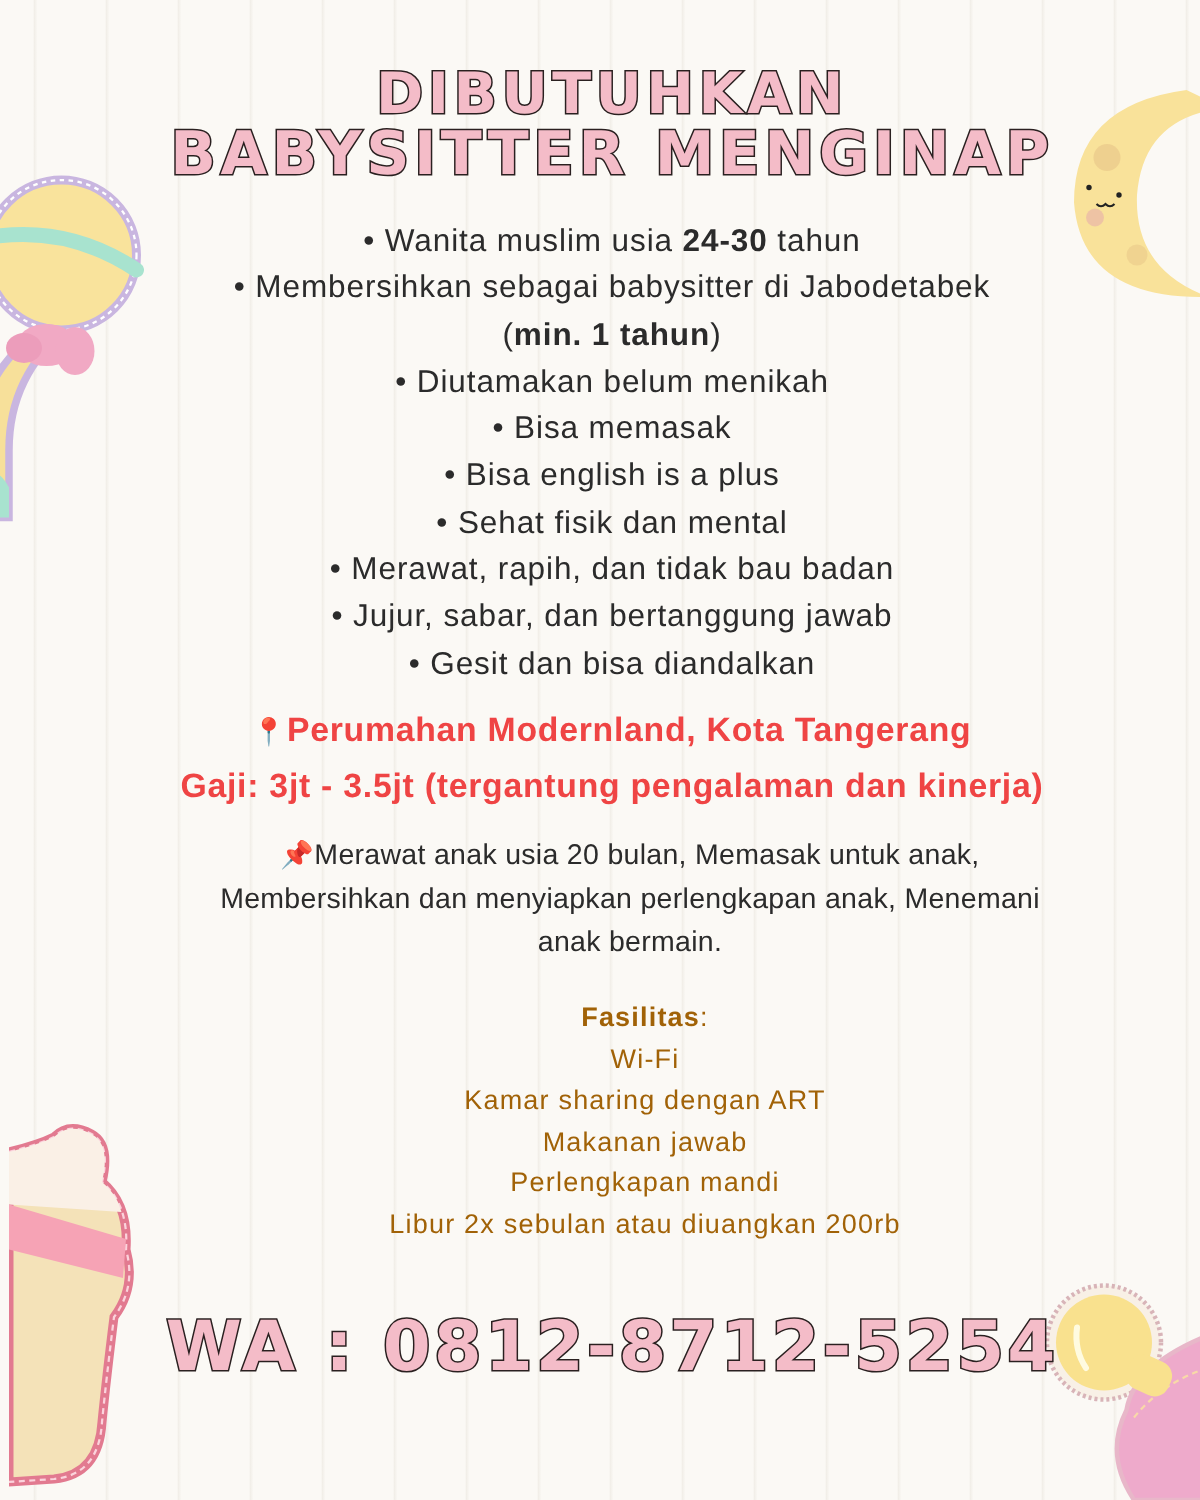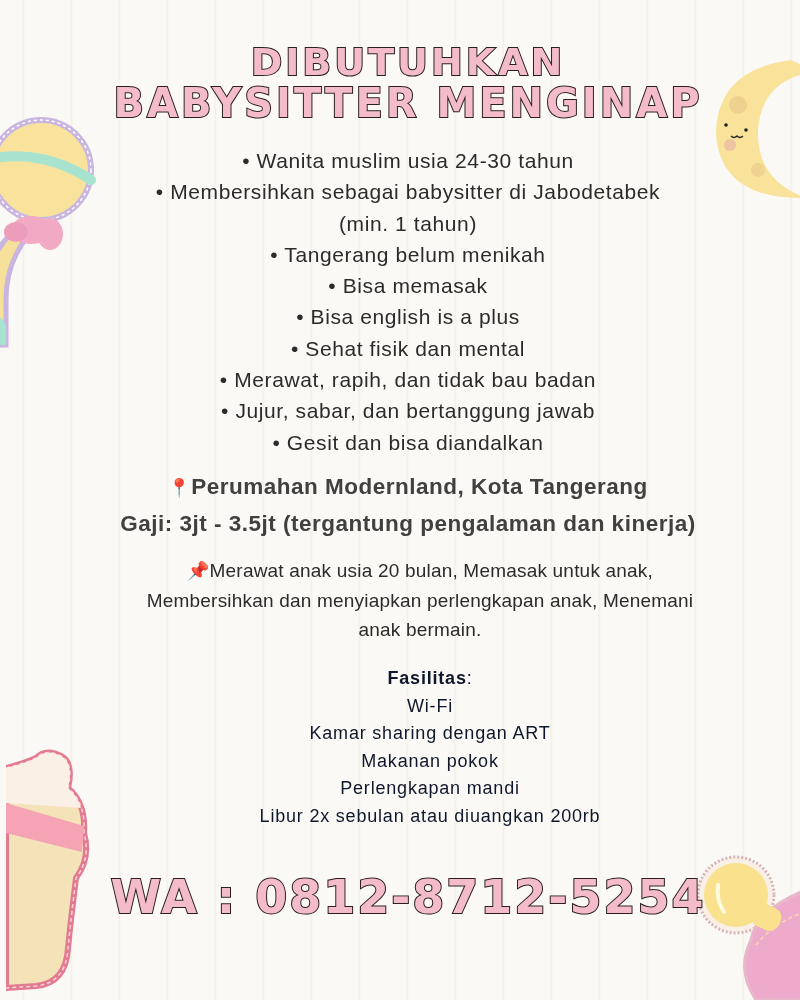--- a/index.html
+++ b/index.html
@@ -20,32 +20,32 @@
       paint-order: stroke fill;
       letter-spacing: 3px;
     }
     .title-1 { top: 40px; font-size: 38px; }
     .title-2 { top: 80px; font-size: 40px; }
     .reqs {
       position: absolute; top: 145px; left: 0; right: 0; text-align: center;
       font-size: 21px; letter-spacing: 0.6px; line-height: 31.3px; color: #2b2b2b;
     }
     .reqs div { white-space: nowrap; }
-    .reqs b { font-weight: normal; }
+    .reqs b { font-weight: bold; }
     .info {
       position: absolute; top: 469px; left: 0; right: 0; text-align: center;
-      font-weight: bold; font-size: 22.5px; line-height: 36px; letter-spacing: 0.5px; color: #404040;
+      font-weight: bold; font-size: 22.5px; line-height: 36px; letter-spacing: 0.5px; color: #ef4444;
     }
     .duties {
       position: absolute; top: 556px; left: 0; right: 0; text-align: center;
       font-size: 19px; line-height: 29px; letter-spacing: 0.2px; color: #2b2b2b; padding-left: 24px;
     }
     .fac {
       position: absolute; top: 665px; left: 0; right: 0; text-align: center;
-      font-size: 18px; line-height: 27.5px; letter-spacing: 0.8px; color: #0f172a; padding-left: 44px;
+      font-size: 18px; line-height: 27.5px; letter-spacing: 0.8px; color: #a16207; padding-left: 44px;
     }
     .fac b { font-weight: bold; }
     .wa {
       position: absolute; top: 870px; left: 0; right: 0; text-align: center;
       font-family: "DejaVu Sans", sans-serif; font-weight: bold;
       font-size: 46px; letter-spacing: 2px;
       color: #f4bcc8; -webkit-text-stroke: 2px #2a2020; paint-order: stroke fill;
     }
     .pin { font-size: 18px; }
   </style>
@@ -91,21 +91,21 @@
     <path d="M22,35 Q20,50 28,62" fill="none" stroke="#fffbe0" stroke-width="4" stroke-linecap="round"></path>
   </svg>
 
   <div class="title title-1">DIBUTUHKAN</div>
   <div class="title title-2">BABYSITTER MENGINAP</div>
 
   <div class="reqs">
     <div><span>• Wanita muslim usia </span><b>24-30</b><span> tahun</span></div>
     <div><span>• Membersihkan sebagai babysitter di Jabodetabek</span></div>
     <div><span>(</span><b>min. 1 tahun</b><span>)</span></div>
-    <div><span>• Tangerang belum menikah</span></div>
+    <div><span>• Diutamakan belum menikah</span></div>
     <div><span>• Bisa memasak</span></div>
     <div><span>• Bisa english is a plus</span></div>
     <div><span>• Sehat fisik dan mental</span></div>
     <div><span>• Merawat, rapih, dan tidak bau badan</span></div>
     <div><span>• Jujur, sabar, dan bertanggung jawab</span></div>
     <div><span>• Gesit dan bisa diandalkan</span></div>
   </div>
 
   <div class="info">
     <div><span class="pin">📍</span><span>Perumahan Modernland, Kota Tangerang</span></div>
@@ -115,19 +115,19 @@
   <div class="duties">
     <div><span class="pin">📌</span><span>Merawat anak usia 20 bulan, Memasak untuk anak,</span></div>
     <div>Membersihkan dan menyiapkan perlengkapan anak, Menemani</div>
     <div>anak bermain.</div>
   </div>
 
   <div class="fac">
     <div><b>Fasilitas</b><span>:</span></div>
     <div>Wi-Fi</div>
     <div>Kamar sharing dengan ART</div>
-    <div>Makanan pokok</div>
+    <div>Makanan jawab</div>
     <div>Perlengkapan mandi</div>
     <div>Libur 2x sebulan atau diuangkan 200rb</div>
   </div>
 
   <div class="wa">WA : 0812-8712-5254</div>
 </div>
 
 </body></html>

